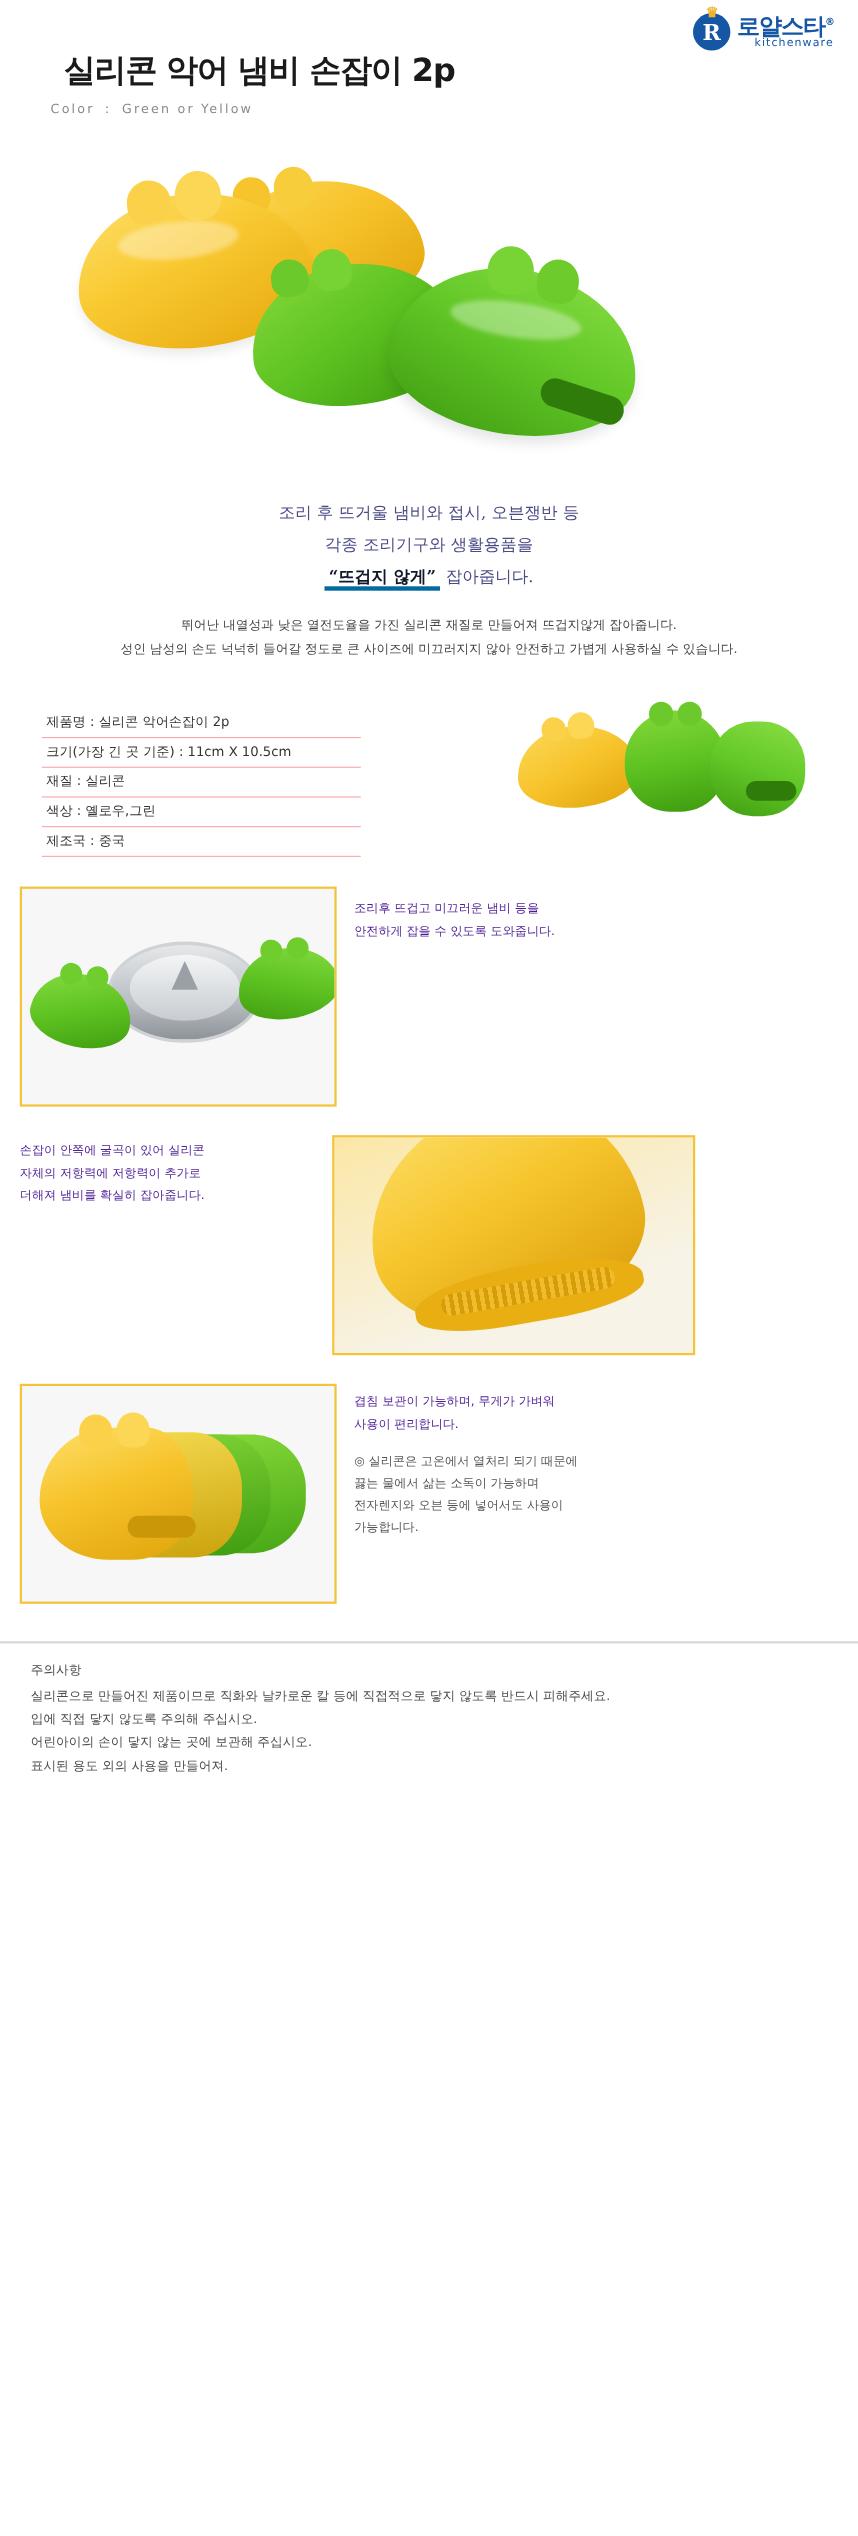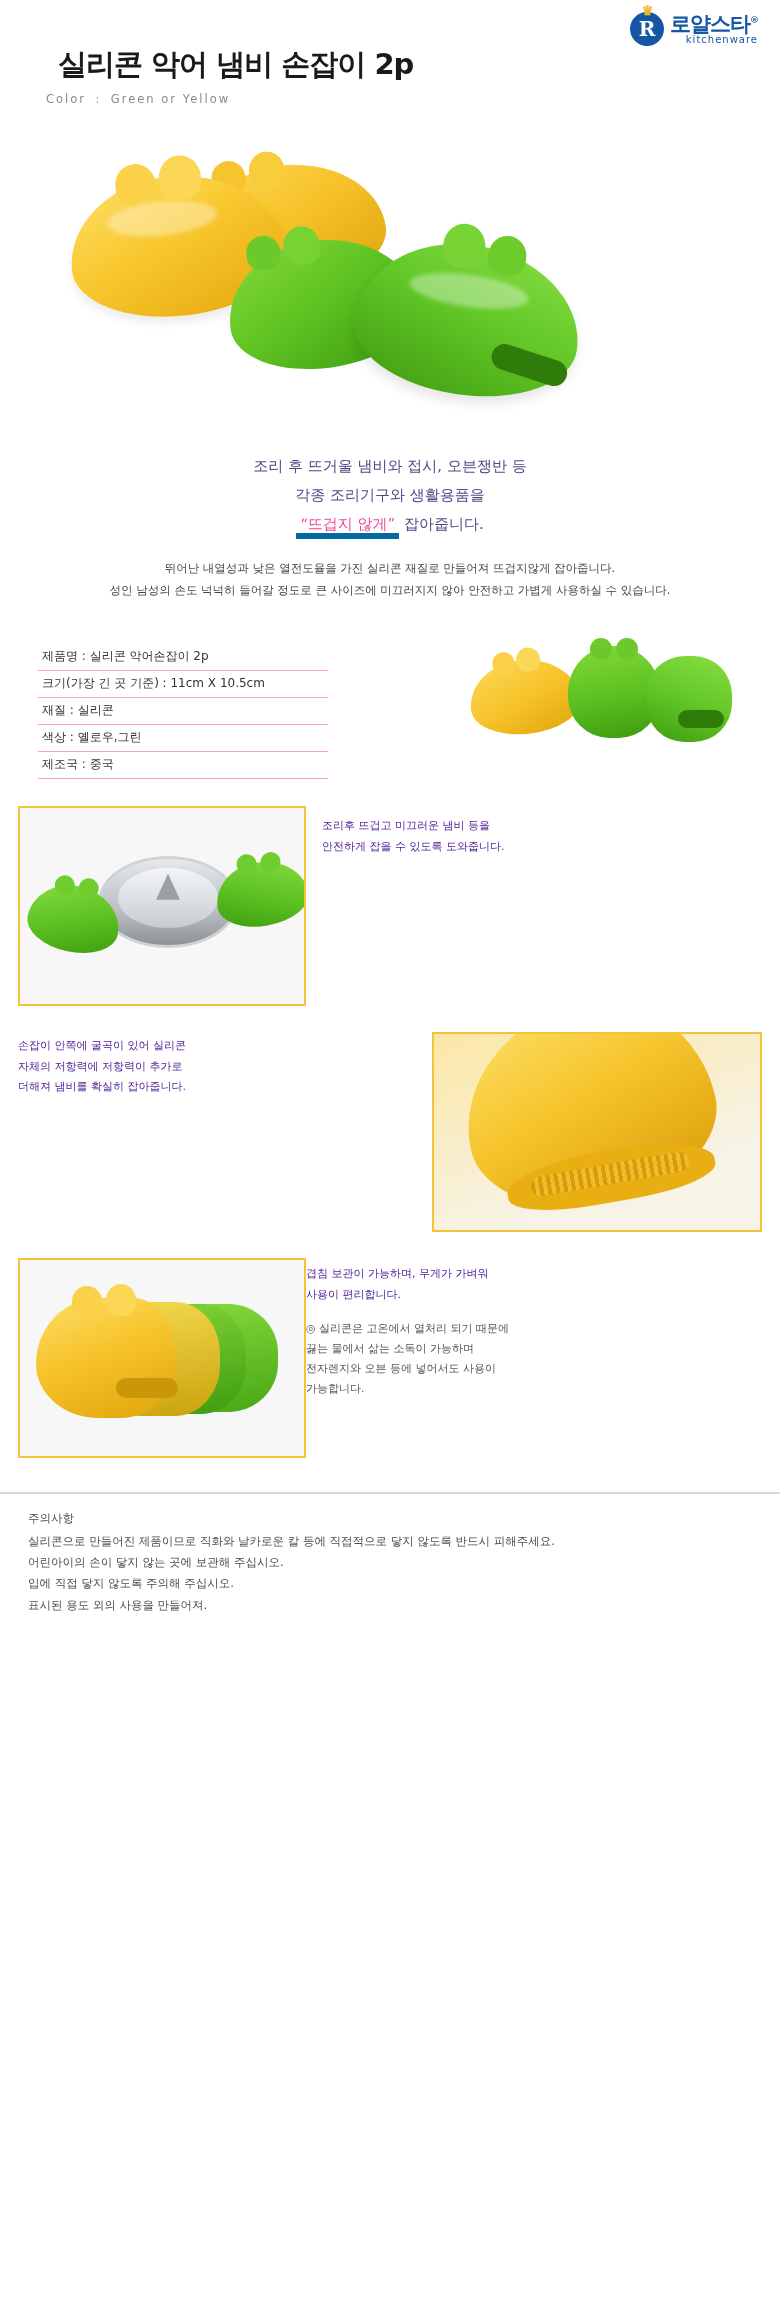--- a/index.html
+++ b/index.html
@@ -55,21 +55,21 @@
   .eye { position:absolute; border-radius:50%; }
 
   
   .script {
     text-align:center; margin-top:12px;
     font-family:"DejaVu Serif", serif; color:#4a4a8a;
   }
   .script .l1, .script .l2 { font-size:15px; color:#4b4b86; line-height:1.9; }
   .script .l3 { font-size:15px; color:#4b4b86; line-height:2.0; }
   .script .hl {
-    color:#ec4899; border-bottom:6px solid #0369a1; padding:0 4px;
+    color:#0f172a; border-bottom:4px solid #0369a1; padding:0 4px;font-weight:bold;
   }
 
   .desc {
     text-align:center; margin-top:19px; line-height:1.9;
     font-size:11.5px; color:#444;
   }
 
   
   .spec-wrap { position:relative; height:150px; margin-top:28px; }
   .spec { position:absolute; left:38px; top:14px; width:290px; }
@@ -81,25 +81,25 @@
 
   
   .feature { position:relative; margin-top:26px; padding:0 18px; }
   .photo-box { border:2px solid #f3c33a; background:#f7f7f7; position:relative; overflow:hidden; }
   .feat-text { font-size:11px; color:#4c1d95; line-height:1.9; }
 
   .row1 { display:flex; gap:16px; align-items:flex-start; }
   .row1 .photo-box { width:288px; height:200px; flex:0 0 288px; }
   .row1 .feat-text { padding-top:10px; }
 
-  .row2 { display:flex; gap:16px; align-items:flex-start; margin-top:26px;justify-content:space-between; }
+  .row2 { display:flex; gap:16px; align-items:flex-start; margin-top:26px; }
   .row2 .feat-text { width:268px; padding-top:4px; }
   .row2 .photo-box { width:330px; height:200px; flex:0 0 330px; }
 
-  .row3 { display:flex; align-items:flex-start; margin-top:26px; }
+  .row3 { display:flex; gap:16px; align-items:flex-start; margin-top:26px; }
   .row3 .photo-box { width:288px; height:200px; flex:0 0 288px; }
   .row3 .feat-text { padding-top:6px; }
   .note { font-size:11px; color:#555; line-height:1.8; margin-top:14px; }
 
   
   .footer {
     margin-top:34px; border-top:2px solid #d8d8d8; padding:14px 28px 26px 28px;
     font-size:11.5px; color:#4a4a4a; line-height:1.85;
   }
   .footer .head { margin-bottom:2px; }
@@ -260,18 +260,18 @@
         <div>끓는 물에서 삶는 소독이 가능하며</div>
         <div>전자렌지와 오븐 등에 넣어서도 사용이</div>
         <div>가능합니다.</div>
       </div>
     </div>
   </div>
 
   <div class="footer">
     <div class="head">주의사항</div>
     <div>실리콘으로 만들어진 제품이므로 직화와 날카로운 칼 등에 직접적으로 닿지 않도록 반드시 피해주세요.</div>
+    <div>입에 직접 닿지 않도록 주의해 주십시오.</div>
     <div>어린아이의 손이 닿지 않는 곳에 보관해 주십시오.</div>
-    <div>입에 직접 닿지 않도록 주의해 주십시오.</div>
     <div>표시된 용도 외의 사용을 만들어져.</div>
   </div>
 
 </div>
 
 </body></html>

